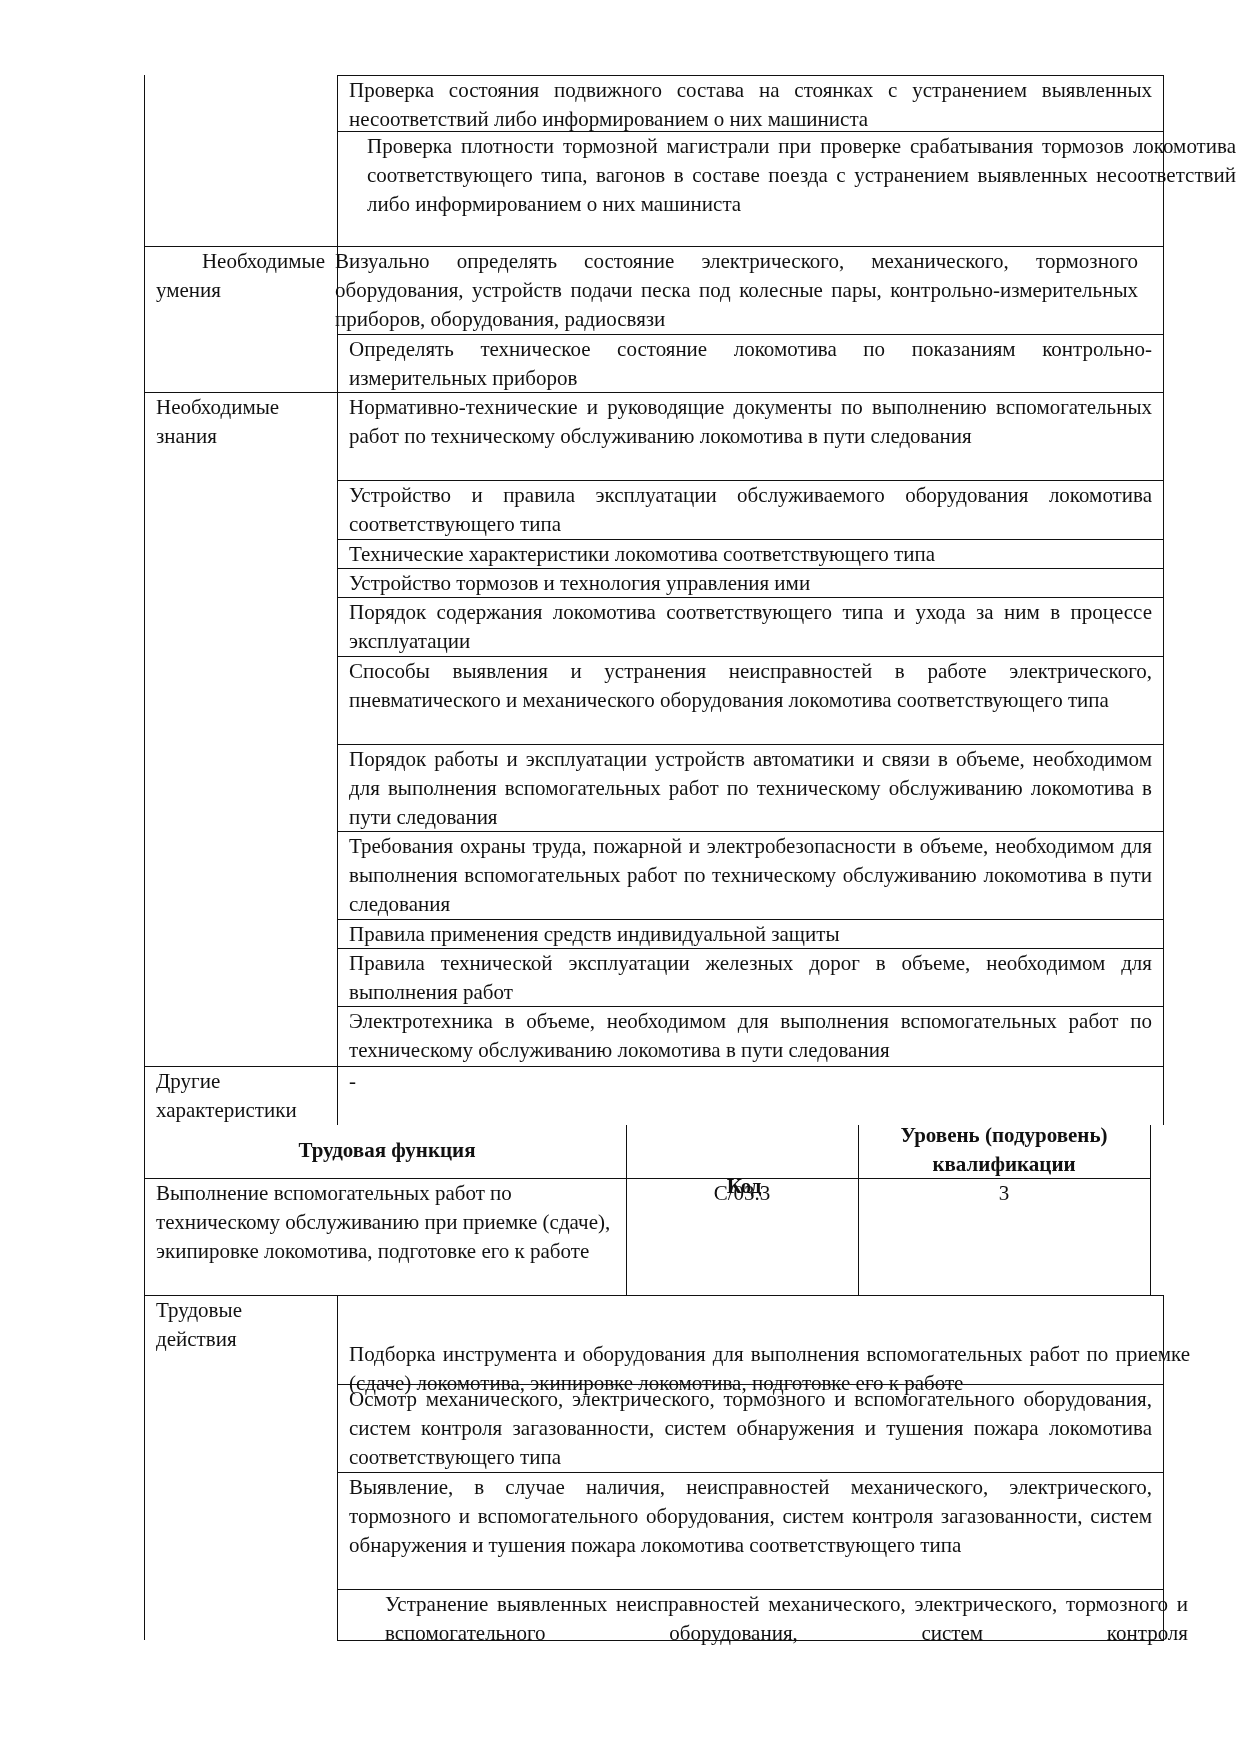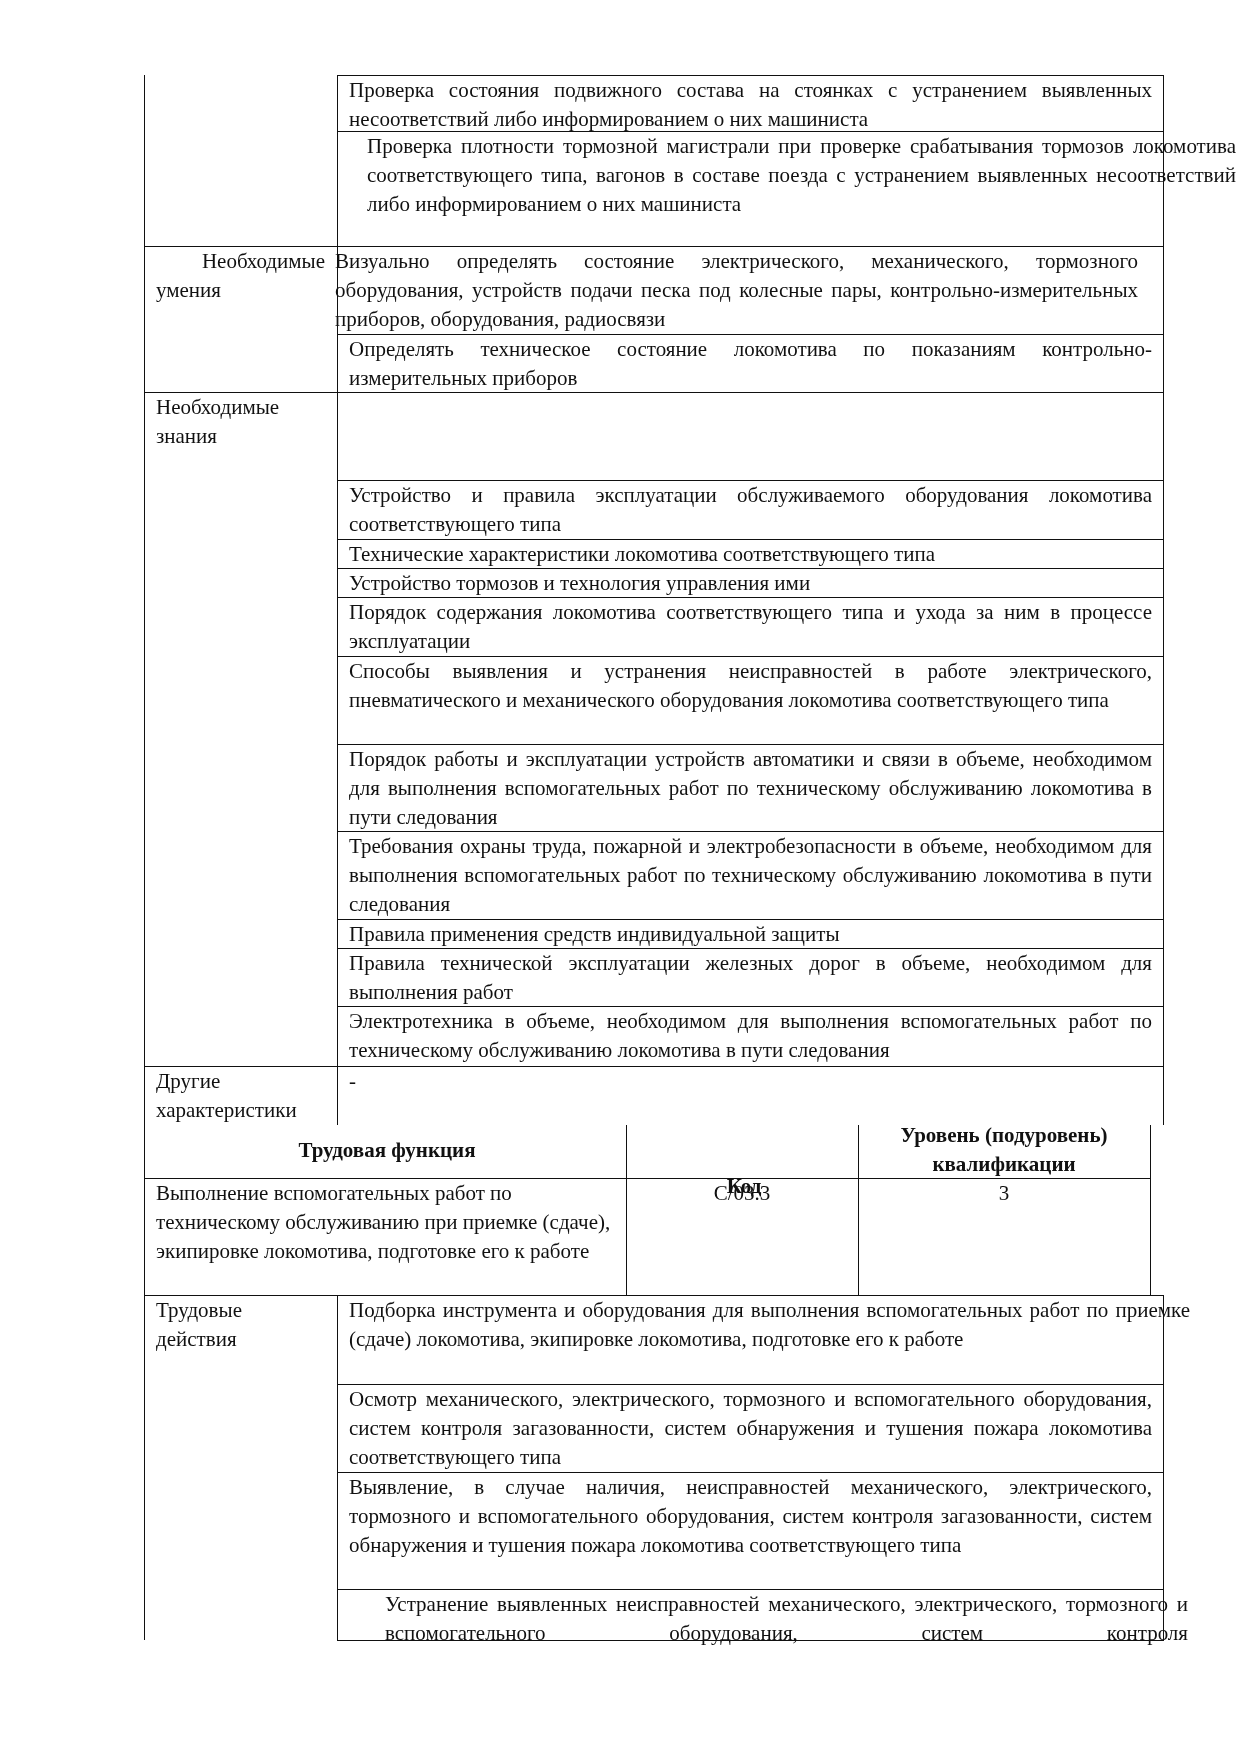--- a/index.html
+++ b/index.html
@@ -39,20 +39,21 @@
   <div class="line" style="left:144px;top:1066px;width:1020px;height:1px;"></div>
 
   <div class="t cell" style="left:337px;top:76px;width:827px;">Проверка состояния подвижного состава на стоянках с устранением выявленных несоответствий либо информированием о них машиниста</div>
   <div class="t cell" style="left:343px;top:132px;width:905px;padding-left:24px;">Проверка плотности тормозной магистрали при проверке срабатывания тормозов локомотива соответствующего типа, вагонов в составе поезда с устранением выявленных несоответствий либо информированием о них машиниста</div>
 
   <div class="t cell lbl" style="left:144px;top:247px;width:193px;text-align:right;">Необходимые умения</div>
   <div class="t cell" style="left:323px;top:247px;width:827px;">Визуально определять состояние электрического, механического, тормозного оборудования, устройств подачи песка под колесные пары, контрольно-измерительных приборов, оборудования, радиосвязи</div>
   <div class="t cell" style="left:337px;top:335px;width:827px;">Определять техническое состояние локомотива по показаниям контрольно-измерительных приборов</div>
 
   <div class="t cell lbl" style="left:144px;top:393px;width:193px;text-align:left;">Необходимые знания</div>
+  <div class="t cell" style="left:337px;top:393px;width:827px;">Нормативно-технические и руководящие документы по выполнению вспомогательных работ по техническому обслуживанию локомотива в пути следования</div>
   <div class="t cell" style="left:337px;top:481px;width:827px;">Устройство и правила эксплуатации обслуживаемого оборудования локомотива соответствующего типа</div>
   <div class="t cell" style="left:337px;top:540px;width:827px;">Технические характеристики локомотива соответствующего типа</div>
   <div class="t cell" style="left:337px;top:569px;width:903px;">Устройство тормозов и технология управления ими</div>
   <div class="t cell" style="left:337px;top:598px;width:827px;">Порядок содержания локомотива соответствующего типа и ухода за ним в процессе эксплуатации</div>
   <div class="t cell" style="left:337px;top:657px;width:827px;">Способы выявления и устранения неисправностей в работе электрического, пневматического и механического оборудования локомотива соответствующего типа</div>
   <div class="t cell" style="left:337px;top:745px;width:827px;">Порядок работы и эксплуатации устройств автоматики и связи в объеме, необходимом для выполнения вспомогательных работ по техническому обслуживанию локомотива в пути следования</div>
   <div class="t cell" style="left:337px;top:832px;width:827px;">Требования охраны труда, пожарной и электробезопасности в объеме, необходимом для выполнения вспомогательных работ по техническому обслуживанию локомотива в пути следования</div>
   <div class="t cell" style="left:337px;top:920px;width:827px;">Правила применения средств индивидуальной защиты</div>
   <div class="t cell" style="left:337px;top:949px;width:827px;">Правила технической эксплуатации железных дорог в объеме, необходимом для выполнения работ</div>
   <div class="t cell" style="left:337px;top:1007px;width:827px;">Электротехника в объеме, необходимом для выполнения вспомогательных работ по техническому обслуживанию локомотива в пути следования</div>
@@ -77,18 +78,18 @@
 
   <div class="line" style="left:144px;top:1295px;width:1px;height:345px;"></div>
   <div class="line" style="left:337px;top:1295px;width:1px;height:345px;"></div>
   <div class="line" style="left:1163px;top:1295px;width:1px;height:345px;"></div>
   <div class="line" style="left:337px;top:1384px;width:827px;height:1px;"></div>
   <div class="line" style="left:337px;top:1472px;width:827px;height:1px;"></div>
   <div class="line" style="left:337px;top:1589px;width:827px;height:1px;"></div>
   <div class="line" style="left:337px;top:1640px;width:827px;height:1px;"></div>
 
   <div class="t cell lbl" style="left:144px;top:1296px;width:193px;text-align:left;">Трудовые действия</div>
-  <div class="t cell" style="left:337px;top:1296px;width:865px;">Подборка инструмента и оборудования для выполнения вспомогательных работ по приемке (сдаче) локомотива, экипировке локомотива, подготовке его к работе</div>
+  <div class="t cell" style="left:337px;top:1340px;width:865px;">Подборка инструмента и оборудования для выполнения вспомогательных работ по приемке (сдаче) локомотива, экипировке локомотива, подготовке его к работе</div>
   <div class="t cell" style="left:337px;top:1385px;width:827px;">Осмотр механического, электрического, тормозного и вспомогательного оборудования, систем контроля загазованности, систем обнаружения и тушения пожара локомотива соответствующего типа</div>
   <div class="t cell" style="left:337px;top:1473px;width:827px;">Выявление, в случае наличия, неисправностей механического, электрического, тормозного и вспомогательного оборудования, систем контроля загазованности, систем обнаружения и тушения пожара локомотива соответствующего типа</div>
   <div class="t cell" style="left:337px;top:1590px;width:827px;text-align-last:justify;margin-left:36px;">Устранение выявленных неисправностей механического, электрического, тормозного и вспомогательного оборудования, систем контроля</div>
 
 </div>
 
 </body></html>

